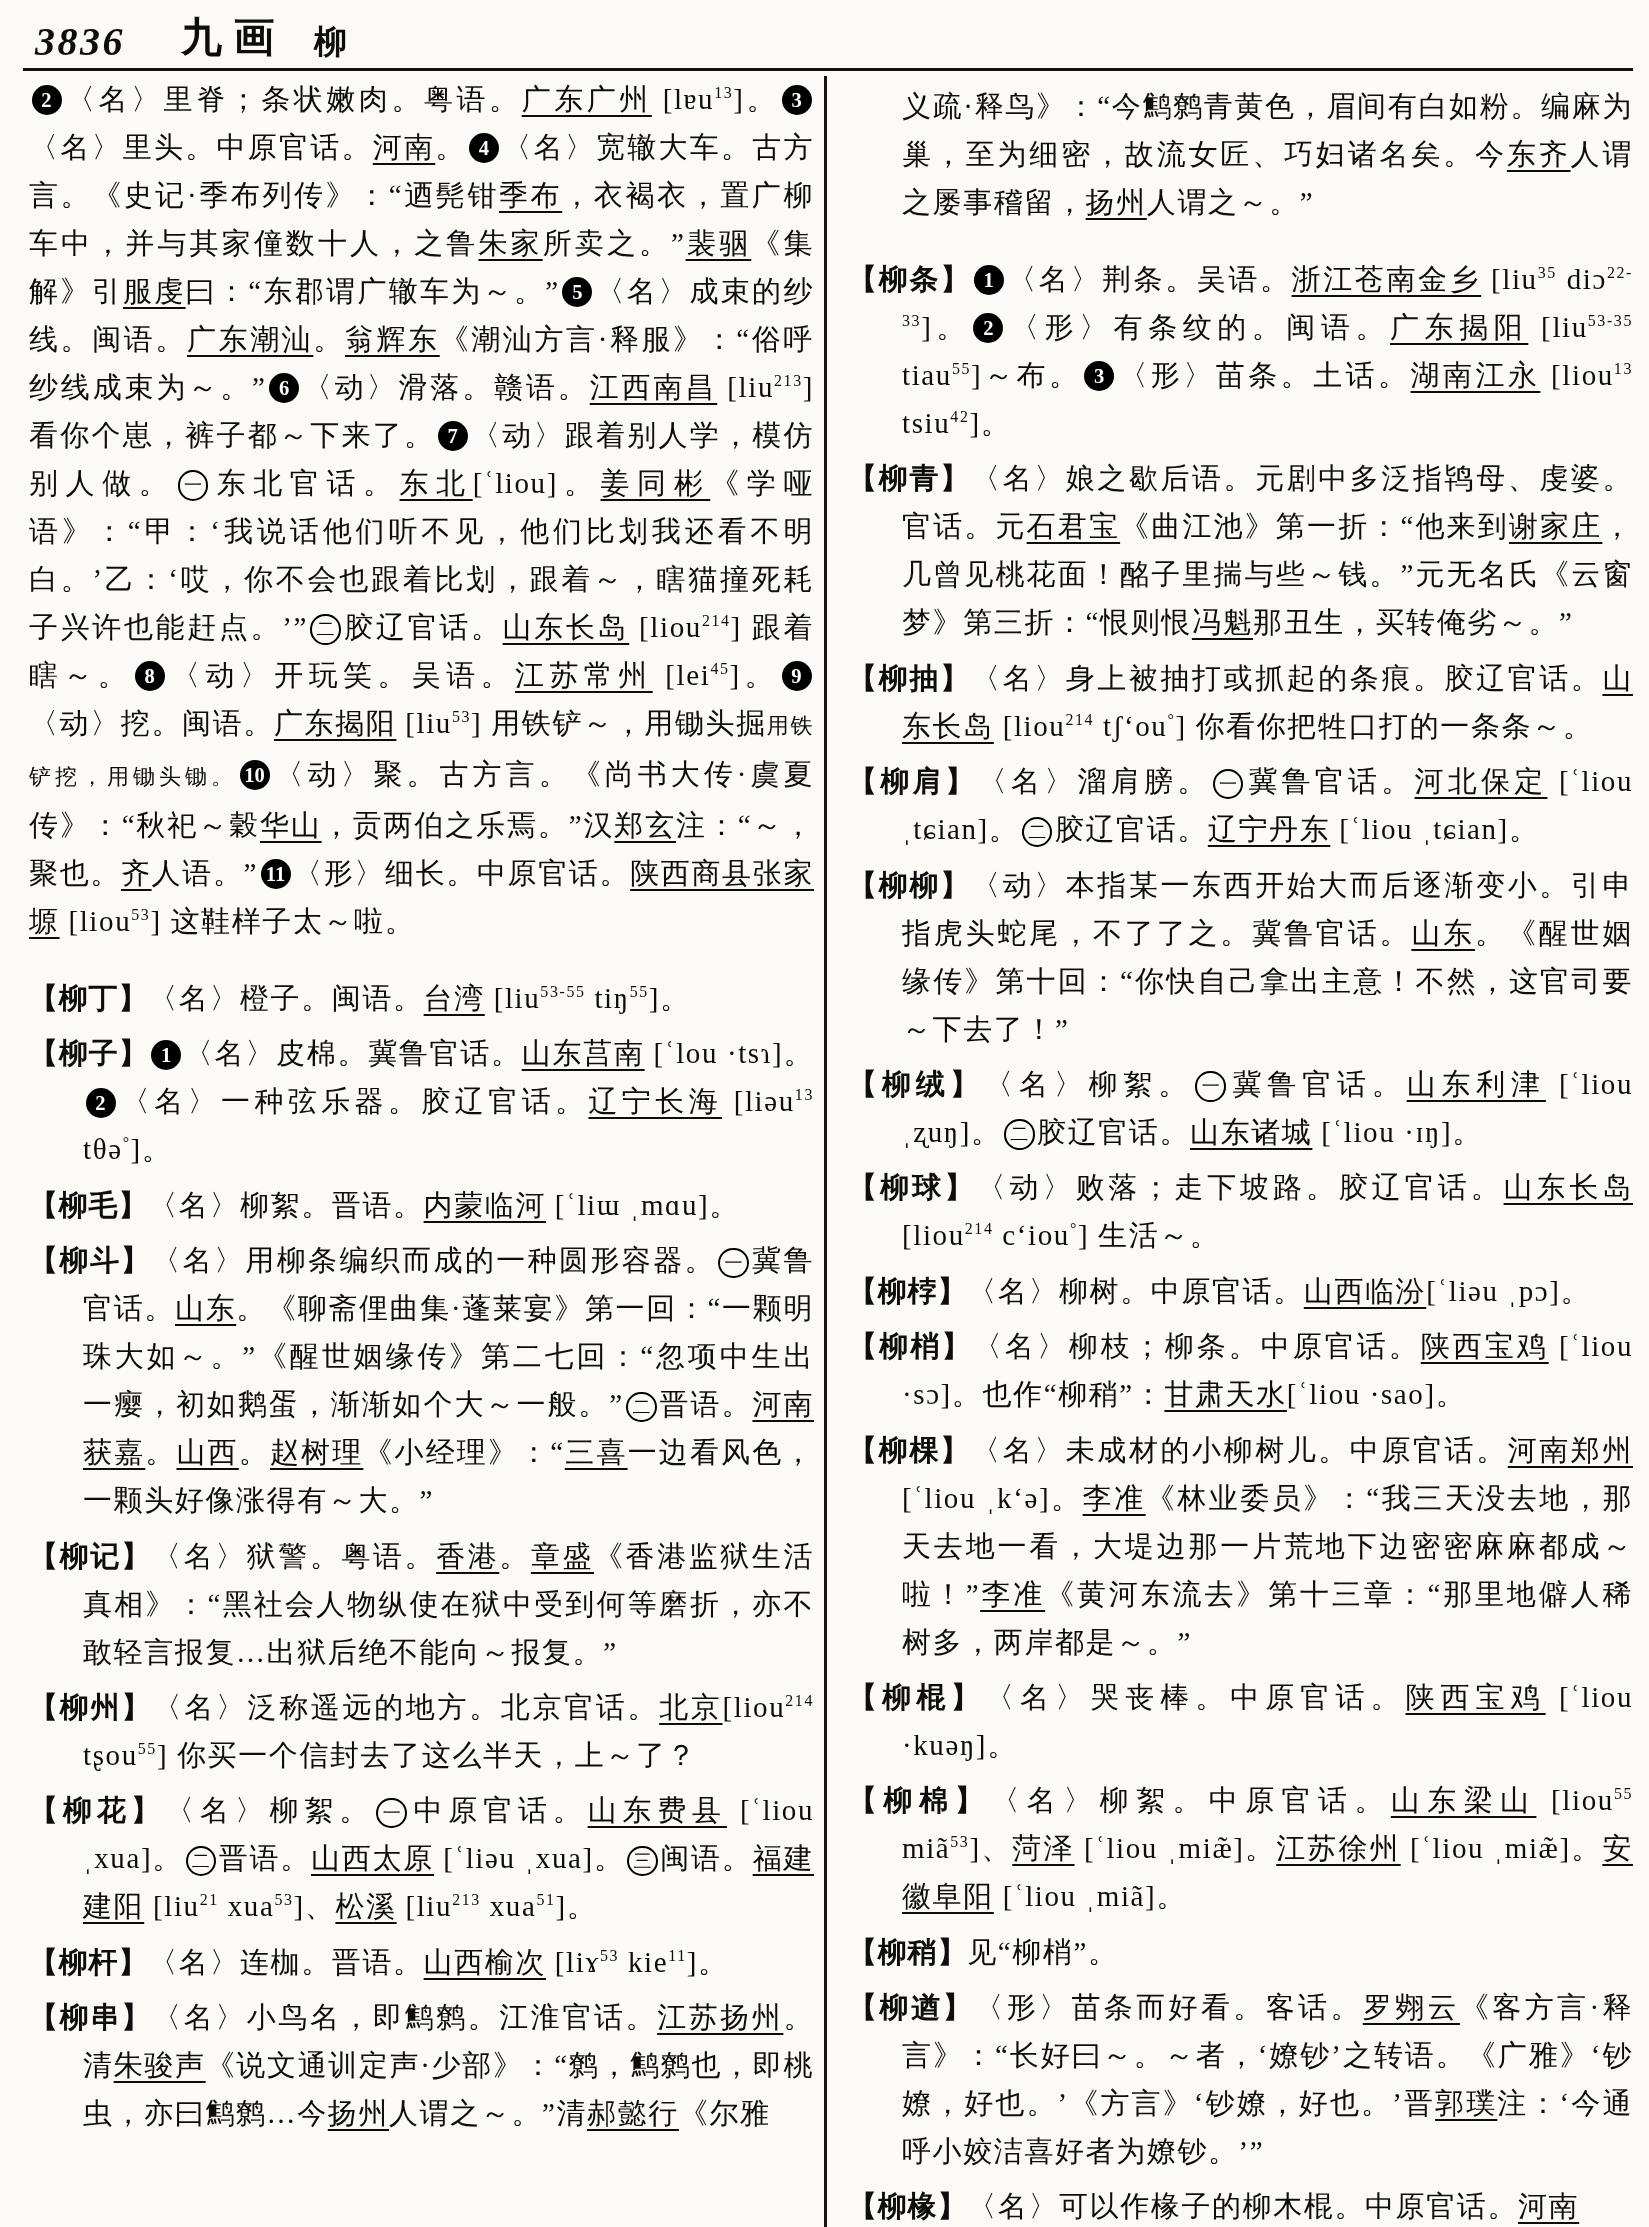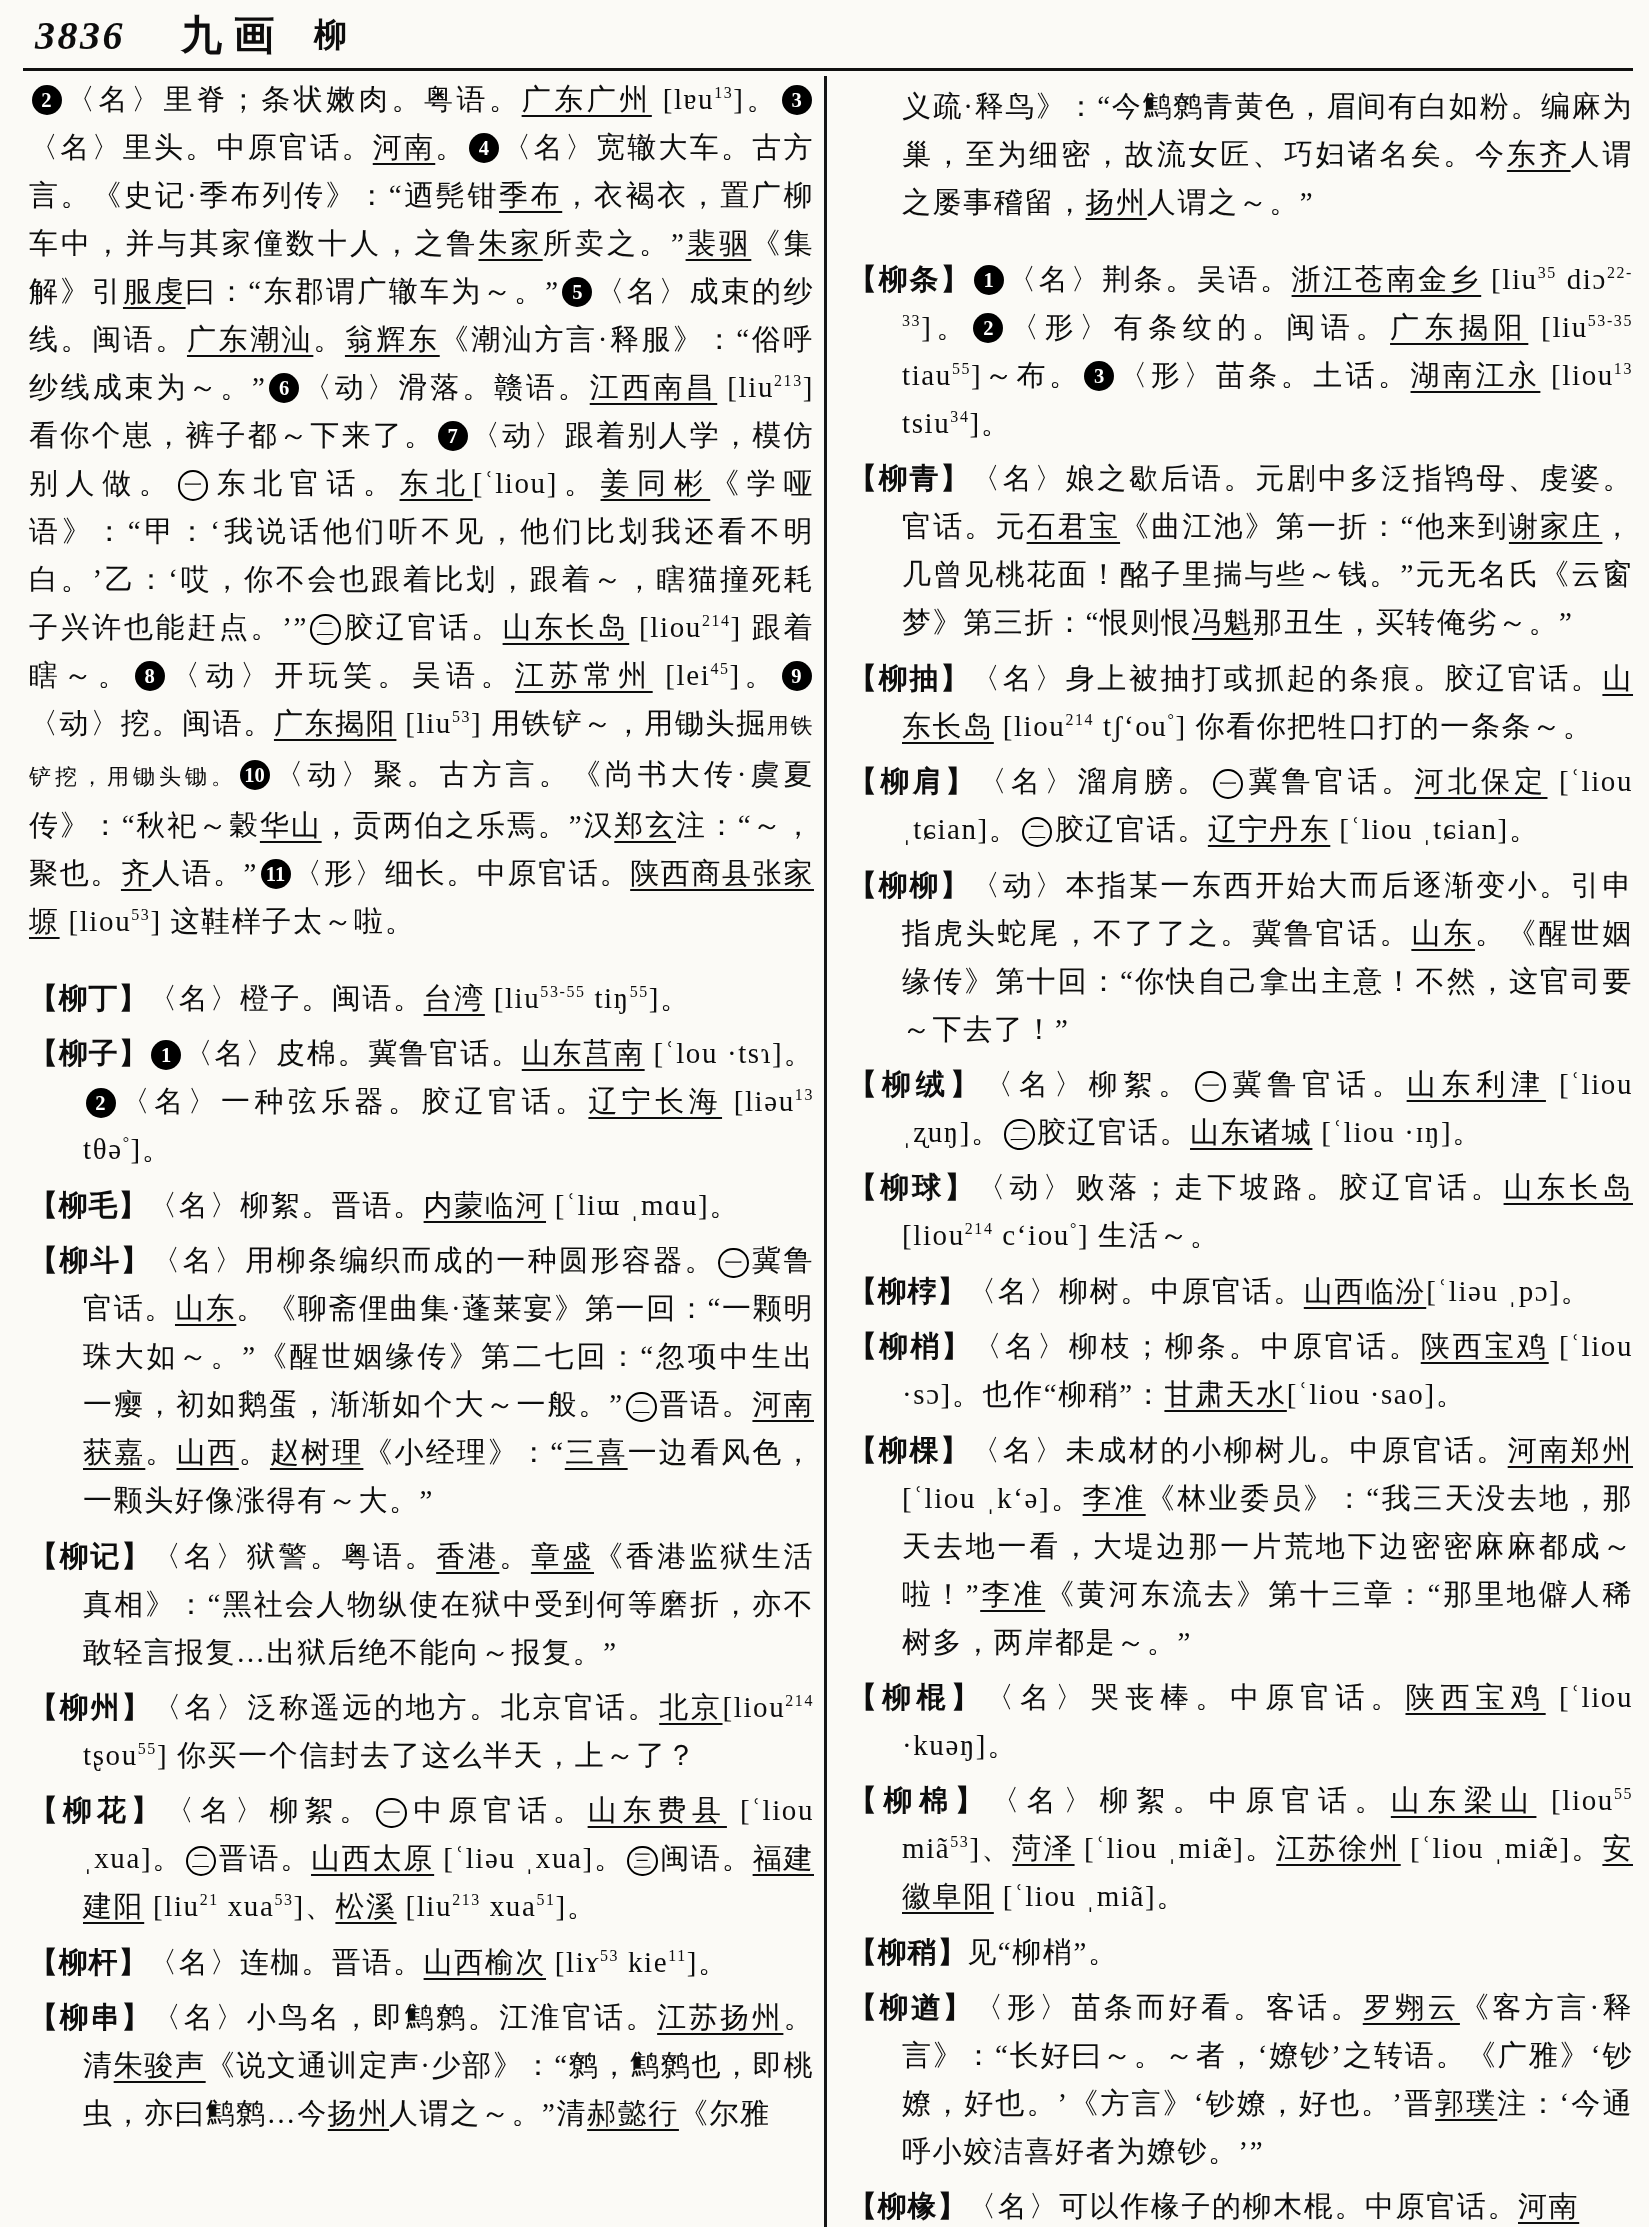--- a/index.html
+++ b/index.html
@@ -6,21 +6,21 @@
   body{
     width:1650px;height:2227px;
     background:#fbfaf6;
     color:#0d0d0d;
     font-family:"Liberation Serif","DejaVu Serif",serif;
     position:relative;
     overflow:hidden;
   }
   .pagehead{
     position:absolute;left:35px;top:6.6px;height:58px;
-    display:flex;align-items:center;
+    display:flex;align-items:flex-end;
     font-weight:bold;
     font-family:Liberation Serif, serif;
   }
   .pageno{
     font-style:italic;font-weight:bold;
     font-size:40px;letter-spacing:2.5px;
   }
   .section{font-size:41px;margin-left:56px;letter-spacing:11.5px;}
   .headchar{font-size:33px;margin-left:28px;}
   .toprule{
@@ -80,21 +80,21 @@
   <p class="entry"><span class="hw">【柳斗】</span><span>〈名〉用柳条编织而成的一种圆形容器。<span class="cir">一</span>冀鲁官话。<u>山东</u>。《聊斋俚曲集·蓬莱宴》第一回：“一颗明珠大如～。”《醒世姻缘传》第二七回：“忽项中生出一瘿，初如鹅蛋，渐渐如个大～一般。”<span class="cir">二</span>晋语。<u>河南获嘉</u>。<u>山西</u>。<u>赵树理</u>《小经理》：“<u>三喜</u>一边看风色，一颗头好像涨得有～大。”</span></p>
   <p class="entry"><span class="hw">【柳记】</span><span>〈名〉狱警。粤语。<u>香港</u>。<u>章盛</u>《香港监狱生活真相》：“黑社会人物纵使在狱中受到何等磨折，亦不敢轻言报复…出狱后绝不能向～报复。”</span></p>
   <p class="entry"><span class="hw">【柳州】</span><span>〈名〉泛称遥远的地方。北京官话。<u>北京</u>[liou<sup>214</sup> tʂou<sup>55</sup>] 你买一个信封去了这么半天，上～了？</span></p>
   <p class="entry"><span class="hw">【柳花】</span><span>〈名〉柳絮。<span class="cir">一</span>中原官话。<u>山东费县</u> [ʿliou ˌxua]。<span class="cir">二</span>晋语。<u>山西太原</u> [ʿliəu ˌxua]。<span class="cir">三</span>闽语。<u>福建建阳</u> [liu<sup>21</sup> xua<sup>53</sup>]、<u>松溪</u> [liu<sup>213</sup> xua<sup>51</sup>]。</span></p>
   <p class="entry"><span class="hw">【柳杆】</span><span>〈名〉连枷。晋语。<u>山西榆次</u> [liɤ<sup>53</sup> kie<sup>11</sup>]。</span></p>
   <p class="entry"><span class="hw">【柳串】</span><span>〈名〉小鸟名，即鹪鹩。江淮官话。<u>江苏扬州</u>。清<u>朱骏声</u>《说文通训定声·少部》：“鹩，鹪鹩也，即桃虫，亦曰鹪鹩…今<u>扬州</u>人谓之～。”清<u>郝懿行</u>《尔雅</span></p>
 </div>
 
 <div class="col col-right">
   <p class="cont-indent"><span class="hw"></span><span>义疏·释鸟》：“今鹪鹩青黄色，眉间有白如粉。编麻为巢，至为细密，故流女匠、巧妇诸名矣。今<u>东齐</u>人谓之屡事稽留，<u>扬州</u>人谓之～。”</span></p>
-  <p class="entry"><span class="hw">【柳条】</span><span><span class="sn">1</span>〈名〉荆条。吴语。<u>浙江苍南金乡</u> [liu<sup>35</sup> diɔ<sup>22-33</sup>]。<span class="sn">2</span>〈形〉有条纹的。闽语。<u>广东揭阳</u> [liu<sup>53-35</sup> tiau<sup>55</sup>]～布。<span class="sn">3</span>〈形〉苗条。土话。<u>湖南江永</u> [liou<sup>13</sup> tsiu<sup>34</sup>]。</span></p>
+  <p class="entry"><span class="hw">【柳条】</span><span><span class="sn">1</span>〈名〉荆条。吴语。<u>浙江苍南金乡</u> [liu<sup>35</sup> diɔ<sup>22-33</sup>]。<span class="sn">2</span>〈形〉有条纹的。闽语。<u>广东揭阳</u> [liu<sup>53-35</sup> tiau<sup>55</sup>]～布。<span class="sn">3</span>〈形〉苗条。土话。<u>湖南江永</u> [liou<sup>13</sup> tsiu<sup>42</sup>]。</span></p>
   <p class="entry"><span class="hw">【柳青】</span><span>〈名〉娘之歇后语。元剧中多泛指鸨母、虔婆。官话。元<u>石君宝</u>《曲江池》第一折：“他来到<u>谢家庄</u>，几曾见桃花面！酩子里揣与些～钱。”元无名氏《云窗梦》第三折：“恨则恨<u>冯魁</u>那丑生，买转俺劣～。”</span></p>
   <p class="entry"><span class="hw">【柳抽】</span><span>〈名〉身上被抽打或抓起的条痕。胶辽官话。<u>山东长岛</u> [liou<sup>214</sup> tʃ‘ou<sup>°</sup>] 你看你把牲口打的一条条～。</span></p>
   <p class="entry"><span class="hw">【柳肩】</span><span>〈名〉溜肩膀。<span class="cir">一</span>冀鲁官话。<u>河北保定</u> [ʿliou ˌtɕian]。<span class="cir">二</span>胶辽官话。<u>辽宁丹东</u> [ʿliou ˌtɕian]。</span></p>
   <p class="entry"><span class="hw">【柳柳】</span><span>〈动〉本指某一东西开始大而后逐渐变小。引申指虎头蛇尾，不了了之。冀鲁官话。<u>山东</u>。《醒世姻缘传》第十回：“你快自己拿出主意！不然，这官司要～下去了！”</span></p>
   <p class="entry"><span class="hw">【柳绒】</span><span>〈名〉柳絮。<span class="cir">一</span>冀鲁官话。<u>山东利津</u> [ʿliou ˌʐuŋ]。<span class="cir">二</span>胶辽官话。<u>山东诸城</u> [ʿliou ·ɪŋ]。</span></p>
   <p class="entry"><span class="hw">【柳球】</span><span>〈动〉败落；走下坡路。胶辽官话。<u>山东长岛</u> [liou<sup>214</sup> c‘iou<sup>°</sup>] 生活～。</span></p>
   <p class="entry"><span class="hw">【柳桲】</span><span>〈名〉柳树。中原官话。<u>山西临汾</u>[ʿliəu ˌpɔ]。</span></p>
   <p class="entry"><span class="hw">【柳梢】</span><span>〈名〉柳枝；柳条。中原官话。<u>陕西宝鸡</u> [ʿliou ·sɔ]。也作“柳稍”：<u>甘肃天水</u>[ʿliou ·sao]。</span></p>
   <p class="entry"><span class="hw">【柳棵】</span><span>〈名〉未成材的小柳树儿。中原官话。<u>河南郑州</u> [ʿliou ˌk‘ə]。<u>李准</u>《林业委员》：“我三天没去地，那天去地一看，大堤边那一片荒地下边密密麻麻都成～啦！”<u>李准</u>《黄河东流去》第十三章：“那里地僻人稀树多，两岸都是～。”</span></p>
   <p class="entry"><span class="hw">【柳棍】</span><span>〈名〉哭丧棒。中原官话。<u>陕西宝鸡</u> [ʿliou ·kuəŋ]。</span></p>

